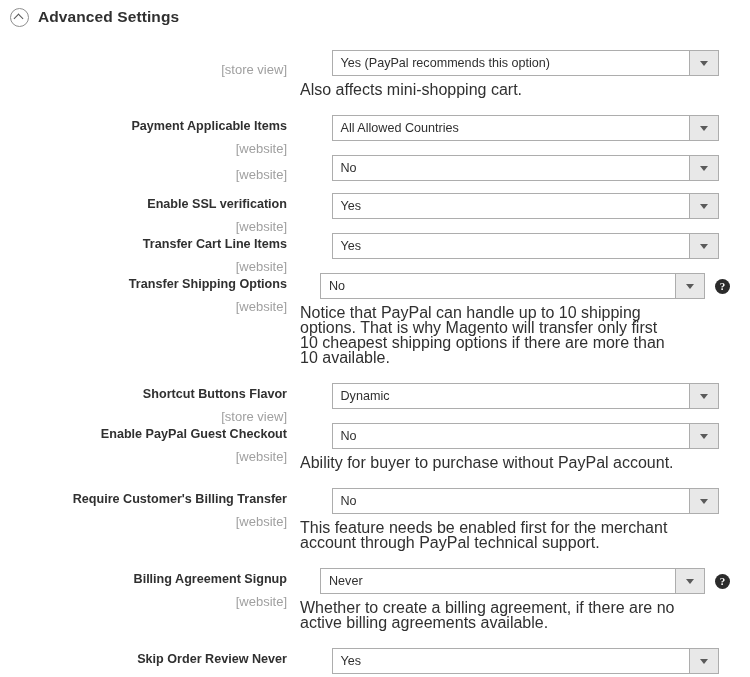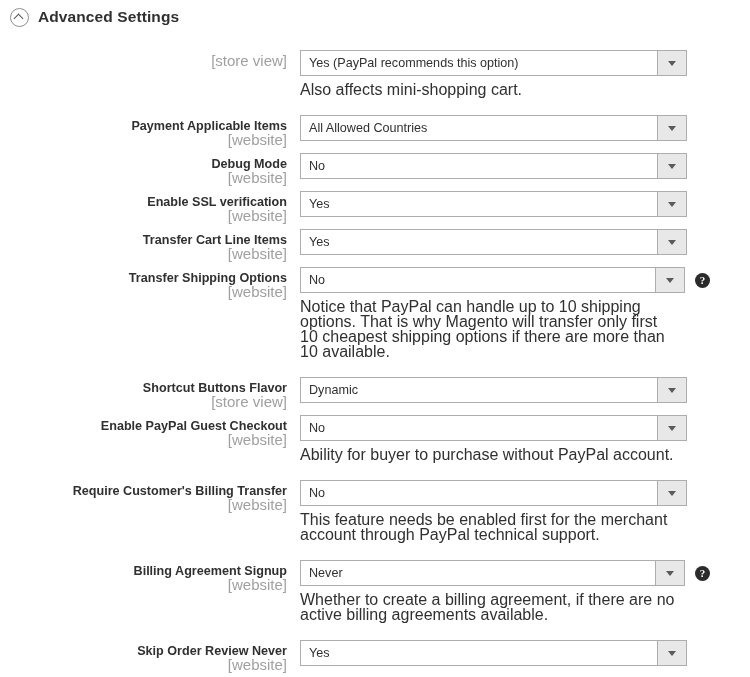--- a/index.html
+++ b/index.html
@@ -69,33 +69,34 @@
   }
   .field-label {
     display: block;
     font-size: 12.6px;
     font-weight: bold;
     color: #303030;
     line-height: 14px;
   }
   .field-scope {
     display: block;
-    font-size: 15px;
+    font-size: 13px;
     color: #a0a0a0;
     line-height: 13px;
-    margin-top: 0;
+    margin-top: 9px;
   }
   .control-cell {
     flex: 1 1 auto;
     display: flex;
     flex-direction: column;
   }
   .control-line {
     display: flex;
     align-items: center;
+    justify-content: center;
   }
 
   
   .select {
     position: relative;
     height: 26px;
     border: 1px solid #adadad;
     background: #ffffff;
     box-sizing: border-box;
     display: flex;
@@ -194,21 +195,20 @@
           <div class="select">
             <div class="select-value">All Allowed Countries</div>
             <div class="select-arrow"></div>
           </div>
         </div>
         <div class="gap-sm"></div>
       </div>
     </div>
     <div class="field-row">
       <div class="label-cell">
-        <span class="field-label">Debug Mode</span>
         <span class="field-scope">[website]</span>
       </div>
       <div class="control-cell">
         <div class="control-line">
           <div class="select">
             <div class="select-value">No</div>
             <div class="select-arrow"></div>
           </div>
         </div>
         <div class="gap-sm"></div>

